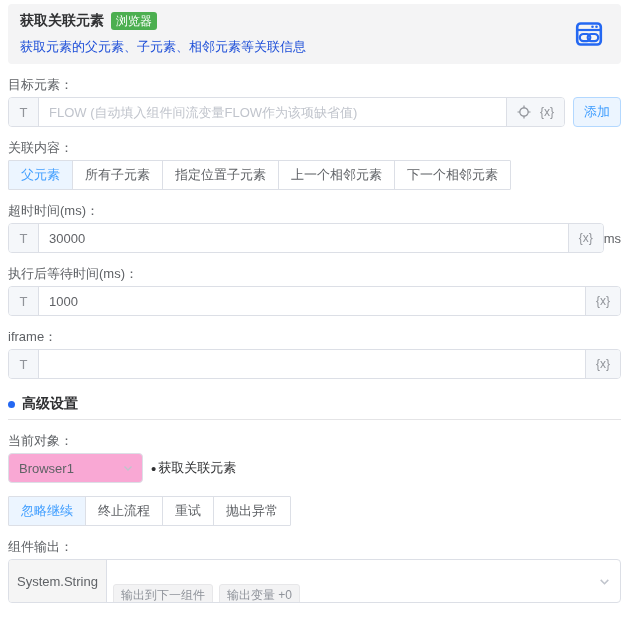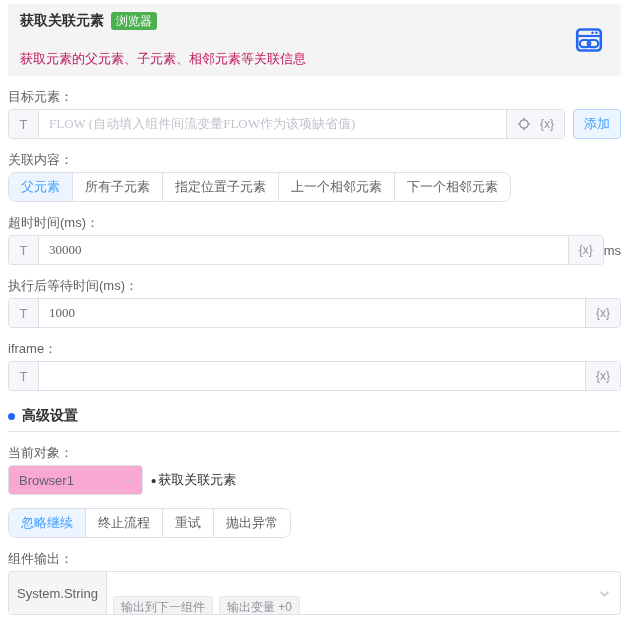--- a/index.html
+++ b/index.html
@@ -17,58 +17,58 @@
     margin-top:4px; background:#f4f4f5; border-radius:4px;
     padding:8px 12px; display:flex; align-items:center; min-height:50px;
   }
   .header-left { flex:1; }
   .title-row { display:flex; align-items:center; gap:7px; }
   .hdr-title { font-size:14px; font-weight:bold; color:#303133; }
   .hdr-badge {
     background:#4caf50; color:#fff; font-size:12px; line-height:16px;
     padding:1px 5px; border-radius:3px;
   }
-  .hdr-subtitle { font-size:13px; color:#be185d; margin-top:20px; }
+  .hdr-subtitle { font-size:13px; color:#1d4ed8; margin-top:8px; }
   .hdr-icon { width:28px; height:28px; margin-right:6px; flex:0 0 auto; }
 
   
   .field { margin-top:13px; }
   .field-label { font-size:13px; color:#5f6266; line-height:16px; margin-bottom:4px; }
 
   .row { display:flex; align-items:center; }
 
   .input-group {
     display:flex; align-items:stretch; height:30px; flex:1; min-width:0;
     border:1px solid #dcdfe6; border-radius:4px; background:#fff; overflow:hidden;
   }
   .ig-prefix {
     width:30px; flex:0 0 auto; background:#f5f7fa; border-right:1px solid #dcdfe6;
     color:#909399; font-size:13px; display:flex; align-items:center; justify-content:center;
   }
   .ig-input {
     flex:1; min-width:0; border:none; outline:none; padding:0 10px;
-    font-size:13px; color:#606266; font-family:Liberation Serif, serif; background:#fff;
+    font-size:13px; color:#606266; font-family:Liberation Sans, sans-serif; background:#fff;
   }
   .ig-input::placeholder { color:#c0c4cc; }
   .ig-suffix {
     flex:0 0 auto; background:#f5f7fa; border-left:1px solid #dcdfe6;
     color:#909399; font-size:12px; display:flex; align-items:center; gap:9px; padding:0 10px;
   }
   .var-token { font-size:12px; color:#909399; cursor:pointer; }
 
   .add-btn {
     margin-left:8px; height:30px; padding:0 10px; flex:0 0 auto;
     background:#ecf5ff; border:1px solid #b3d8ff; color:#409eff;
     border-radius:4px; font-size:13px; font-family:inherit; cursor:pointer;
   }
   .unit { font-size:13px; color:#606266; margin-left:0; flex:0 0 auto; }
 
   
   .seg-group {
-    display:inline-flex; border:1px solid #dcdfe6; border-radius:8px;
+    display:inline-flex; border:1px solid #dcdfe6; border-radius:1px;
     overflow:hidden; background:#fff;
   }
   .seg {
     padding:0 12px; height:28px; line-height:28px; font-size:13px; color:#5f6266;
     background:#fff; border-right:1px solid #dcdfe6; cursor:pointer; white-space:nowrap;
   }
   .seg:last-child { border-right:none; }
   .seg.active { background:#ecf5ff; color:#409eff; }
 
   

